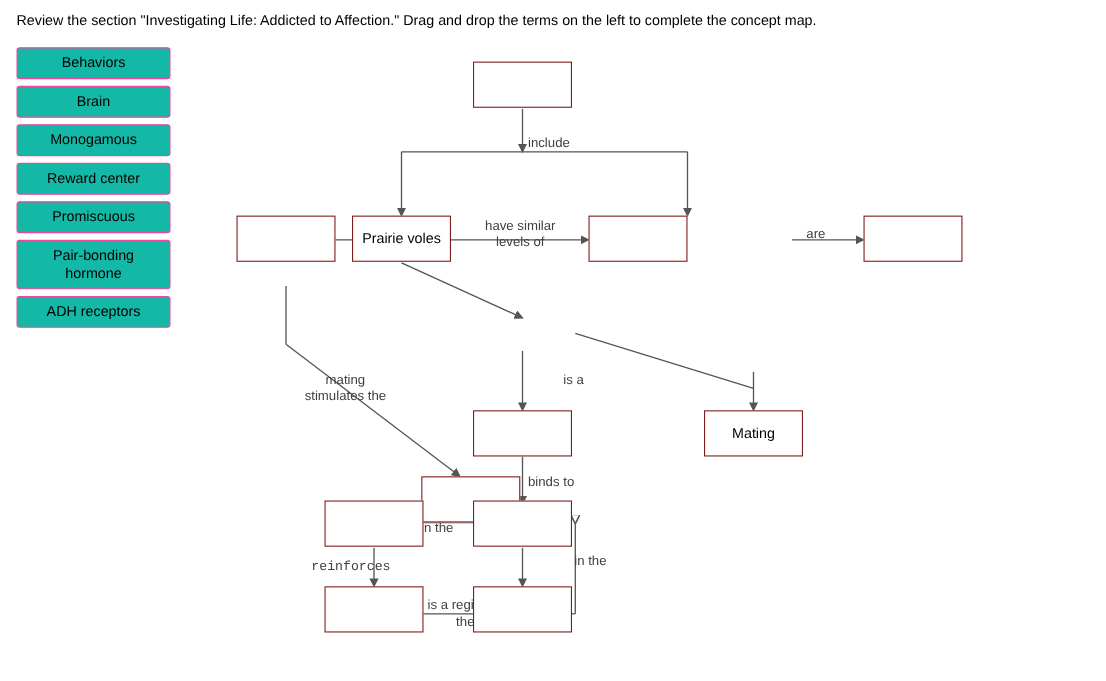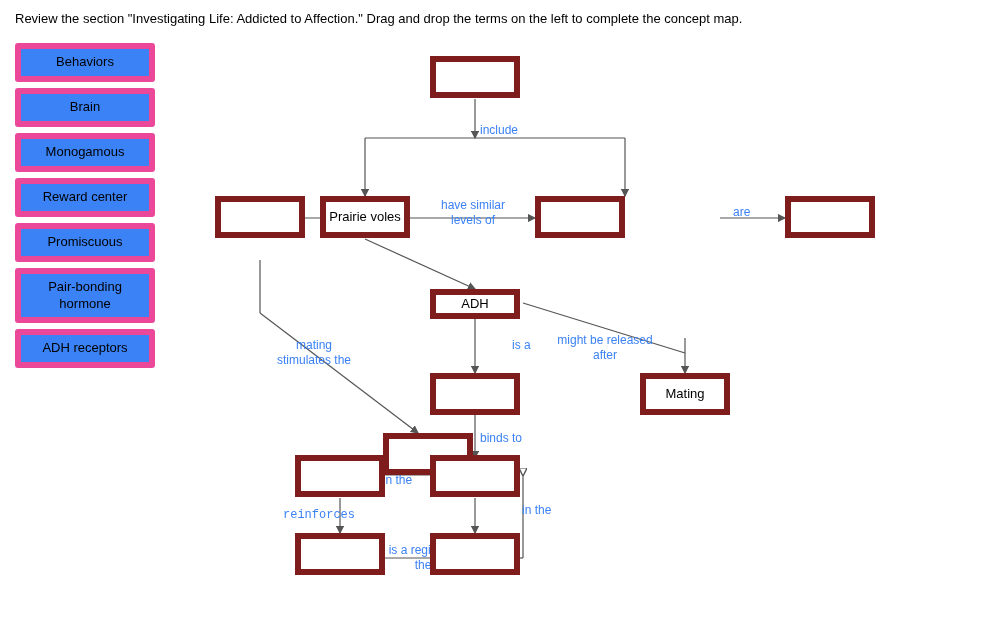--- a/index.html
+++ b/index.html
@@ -22,58 +22,58 @@
       gap: 10px;
     }
     .terms-panel {
       display: flex;
       flex-direction: column;
       gap: 6px;
       min-width: 140px;
       flex-shrink: 0;
     }
     .term-box {
-      border: 6px solid #ec4899;
+      border: 1px solid #ec4899;
       border-radius: 3px;
       padding: 5px 10px;
       text-align: center;
-      background: #3b82f6;
+      background: #14b8a6;
       cursor: grab;
       font-size: 13px;
       line-height: 1.3;
     }
     .concept-map {
       position: relative;
       flex: 1;
       height: 560px;
     }
     .node {
       position: absolute;
-      border: 6px solid #7f1d1d;
+      border: 1px solid #7f1d1d;
       background: #fff;
       display: flex;
       align-items: center;
       justify-content: center;
       text-align: center;
       font-size: 13px;
       line-height: 1.3;
     }
     .node.drop-target {
       width: 90px;
       height: 42px;
       background: #fff;
     }
     .node.filled {
       width: 90px;
       height: 42px;
     }
     .label-text {
       position: absolute;
       font-size: 12px;
-      color: #3b82f6;
+      color: #404040;
       text-align: center;
       line-height: 1.2;
     }
     svg.arrows {
       position: absolute;
       top: 0; left: 0;
       width: 100%;
       height: 100%;
       pointer-events: none;
       overflow: visible;
@@ -157,43 +157,38 @@
 
     <div class="label-text" style="left:315px; top:80px;">include</div>
     <div class="label-text" style="left:122px; top:162px;">are</div>
     <div class="label-text" style="left:268px; top:155px; width:80px;">have
 similar
 levels of</div>
     <div class="label-text" style="left:568px; top:162px;">are</div>
     <div class="label-text" style="left:104px; top:295px; width:90px;">mating
 stimulates the</div>
     <div class="label-text" style="left:315px; top:295px;margin-left:32px;">is a</div>
-    <div class="label-text" style="left:390px; top:290px; width:100px;">might be
-released after</div>
     <div class="label-text" style="left:315px; top:388px;">binds to</div>
     <div class="label-text" style="left:200px; top:415px; width:65px;">might
 occur
 in the</div>
     <div class="label-text" style="left:315px; top:460px;margin-left:42px;">in the</div>
     <div class="label-text" style="left:118px; top:465px;font-family:Liberation Mono, monospace;">reinforces</div>
     <div class="label-text" style="left:218px; top:500px; width:80px;">is a region
 of the</div>
     <div class="label-text" style="left:308px; top:505px;">controls</div>
 
     <div class="node drop-target" style="left:265px; top:13px; width:90px; height:42px;"></div>
 
     <div class="node filled" style="left:155px; top:153px; width:90px; height:42px; padding:3px;">
       <span>Prairie voles</span>
     </div>
 
     <div class="node drop-target" style="left:50px; top:153px; width:90px; height:42px;"></div>
 
-    <div class="node filled" style="left:265px; top:246px; width:90px; height:30px; padding:3px;">
-      <span>ADH</span>
-    </div>
 
     <div class="node drop-target" style="left:370px; top:153px; width:90px; height:42px;"></div>
 
     <div class="node drop-target" style="left:620px; top:153px; width:90px; height:42px;"></div>
 
     <div class="node drop-target" style="left:218px; top:390px; width:90px; height:42px;"></div>
 
     <div class="node filled" style="left:475px; top:330px; width:90px; height:42px; padding:1px;">
       <span>Mating</span>
     </div>

